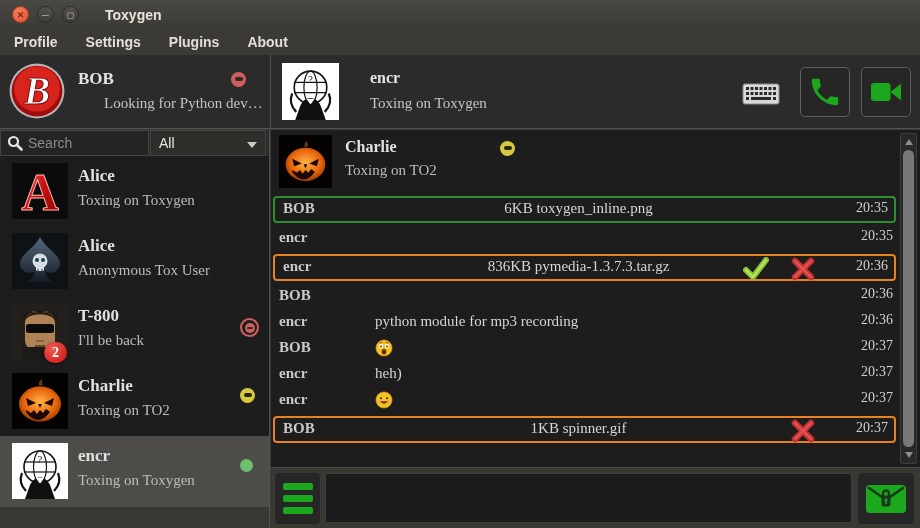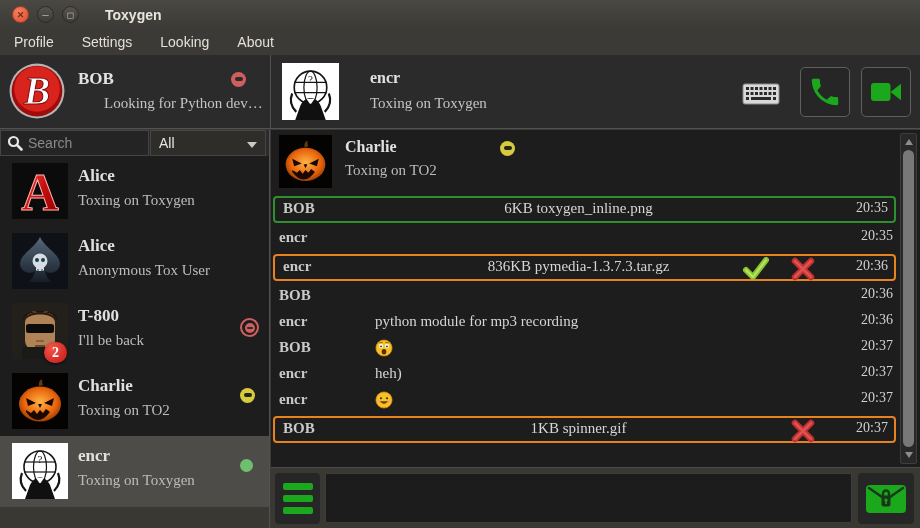--- a/index.html
+++ b/index.html
@@ -12,21 +12,21 @@
               background:linear-gradient(#4a4843,#3b3a36); display:flex; align-items:center; }
   .wbtn { width:17px; height:17px; border-radius:50%; margin-left:8px; position:relative;
           display:flex; align-items:center; justify-content:center; font-size:9px; }
   .wbtn.close { background:radial-gradient(circle at 35% 30%, #f4825f, #de4b32);
                 border:1px solid #a8401f; color:#7d2a12; margin-left:12px; font-weight:bold; }
   .wbtn.minmax { background:linear-gradient(#56534d,#3e3c38); border:1px solid #2b2a27; color:#c8c4bb; }
   .title-text { color:#e9e5dc; font-weight:bold; font-size:14px; margin-left:26px; }
 
   
   .menubar { position:absolute; left:0; top:29px; width:920px; height:26px;
-             background:#3b3a36; display:flex; align-items:center; }
+             background:#3b3a36; display:flex; align-items:center;font-weight:bold; }
   .menu-item { color:#e4e0d7; font-size:14px; padding:0 14px; height:26px;
                display:flex; align-items:center; cursor:default; }
 
   
   .band { position:absolute; left:0; top:55px; width:920px; height:74px;
           background:#2b2b2b; border-bottom:1px solid #525252; }
   .band .vseam { position:absolute; left:270px; top:0; width:1px; height:74px; background:#525252; }
   .self-avatar { position:absolute; left:8px; top:7px; width:58px; height:58px; }
   .self-name { position:absolute; left:78px; top:14px; color:#e2e2e2; font:bold 17px "Liberation Serif", serif; }
   .self-status-msg { position:absolute; left:78px; top:40px; color:#c4c4c4; font:15px "Liberation Serif", serif;margin-left:26px; }
@@ -134,21 +134,21 @@
   <div class="titlebar">
     <div class="wbtn close">✕</div>
     <div class="wbtn minmax">─</div>
     <div class="wbtn minmax">◻</div>
     <span class="title-text">Toxygen</span>
   </div>
 
   <div class="menubar" id="menubar">
       <div class="menu-item">Profile</div>
       <div class="menu-item">Settings</div>
-      <div class="menu-item">Looking</div>
+      <div class="menu-item">Plugins</div>
       <div class="menu-item">About</div>
     </div>
 
   <div class="band">
     <span class="self-avatar" id="selfAvatar"><svg width="58" height="58" viewBox="0 0 56 56">
     <circle cx="28" cy="28" r="26.5" fill="#b5b5b5"></circle>
     <circle cx="28" cy="28" r="24.5" fill="#a00c0c"></circle>
     <circle cx="28" cy="26" r="22" fill="#d8241c"></circle>
     <text x="28" y="41" text-anchor="middle" font-family="Liberation Serif,serif" font-weight="bold" font-style="italic" font-size="38" fill="#ffffff" stroke="#7d0b0b" stroke-width="1">B</text>
         </svg></span>

